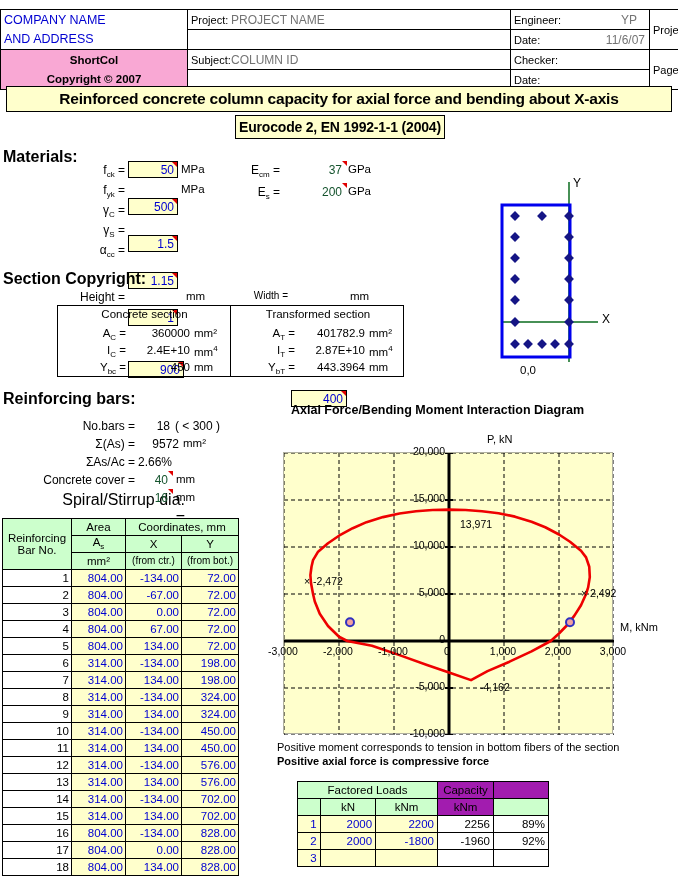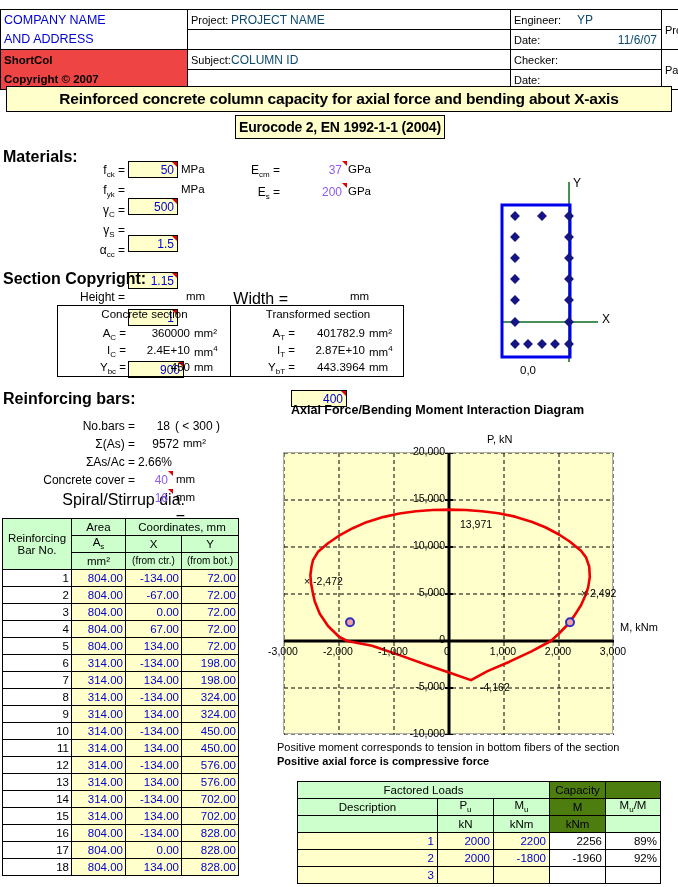--- a/index.html
+++ b/index.html
@@ -11,23 +11,23 @@
     color:#000;
     position:relative;
     overflow:hidden;
   }
   .abs{position:absolute;}
   
   #titleblock{position:absolute;left:0;top:9px;width:676px;height:78px;}
   #titleblock table{border-collapse:collapse;width:676px;table-layout:fixed;}
   #titleblock td{border:1px solid #000;padding:0 3px;vertical-align:middle;height:19px;font-size:11.5px;}
   .tb-company{color:#0000d0;font-size:12.5px;}
-  .tb-short{background:#ef4444;text-align:left;font-weight:bold;font-size:11.5px;}
+  .tb-short{background:#f9a8d4;text-align:center;font-weight:bold;font-size:11.5px;}
   .tb-lbl{font-size:11px;}
-  .tb-val{color:#0c4a6e;font-size:12px;}
+  .tb-val{color:#737373;font-size:12px;}
   .nb-r{border-right:none !important;}
   .nb-l{border-left:none !important;}
   .nb-b{border-bottom:none !important;}
   .nb-t{border-top:none !important;}
 
   
   #banner1{position:absolute;left:6px;top:86px;width:664px;height:24px;
      background:#ffffcc;border:1px solid #000;display:flex;align-items:center;justify-content:center;}
   #banner1 span{font-weight:bold;font-size:15.5px;letter-spacing:-0.2px;}
   #banner2{position:absolute;left:235px;top:115px;width:208px;height:22px;
@@ -40,21 +40,21 @@
   .inbox{
     background:#ffffcc;border:1px solid #000;
     color:#0000d0;text-align:right;
     box-sizing:border-box;padding:0 3px;
     font-size:12px;position:relative;
   }
   .inbox::after{
     content:"";position:absolute;right:0;top:0;
     border-top:5px solid #e00000;border-left:5px solid transparent;
   }
-  .noteval{color:#8b5cf6;position:relative;display:inline-block;}
+  .noteval{color:#14532d;position:relative;display:inline-block;}
   .noteval::after{
     content:"";position:absolute;right:-5px;top:-2px;
     border-top:5px solid #e00000;border-left:5px solid transparent;
   }
   .lbl-r{text-align:right;}
   .u{font-size:11.5px;}
   sub{font-size:8px;}
   sup{font-size:8px;}
 
   
@@ -83,21 +83,21 @@
   .axlabel{position:absolute;font-size:11px;color:#000;white-space:nowrap;}
   .ptlabel{position:absolute;font-size:10.5px;color:#000;white-space:nowrap;}
 
   
   .note{position:absolute;font-size:11px;}
 
   
   #loadtable{position:absolute;left:297px;top:781px;border-collapse:collapse;table-layout:fixed;}
   #loadtable th,#loadtable td{border:1px solid #000;font-size:11.5px;font-weight:normal;padding:0 3px;height:17px;box-sizing:border-box;}
   #loadtable th{background:#ccffcc;text-align:center;}
-  #loadtable th.white{background:#4d7c0f;}
+  #loadtable th.white{background:#a21caf;}
   #loadtable td.idx{text-align:right;background:#ffffcc;color:#0000d0;}
   #loadtable td.inp{text-align:right;background:#ffffcc;color:#0000d0;}
   #loadtable td.out{text-align:right;background:#ffffff;color:#000;}
   .lc1{width:140px;}.lc2{width:56px;}.lc3{width:56px;}.lc4{width:56px;}.lc5{width:55px;}
 </style>
 </head>
 <body>
 
 <div id="titleblock">
 <table>
@@ -108,21 +108,21 @@
     </td>
     <td style="width:34px;" class="nb-r">
       <span class="tb-lbl">Project:</span>
     </td>
     <td style="width:276px;" class="nb-l">
       <span class="tb-val">PROJECT NAME</span>
     </td>
     <td style="width:57px;" class="nb-r">
       <span class="tb-lbl">Engineer:</span>
     </td>
-    <td style="width:60px;padding-right:24px;" class="nb-l">
+    <td style="width:60px;text-align:right;padding-right:12px;" class="nb-l">
       <span class="tb-val">YP</span>
     </td>
     <td style="width:62px;" rowspan="2">
       <span class="tb-lbl">Project #</span>
     </td>
   </tr>
   <tr>
     <td class="nb-t">
       <span class="tb-company">AND ADDRESS</span>
     </td>
@@ -219,21 +219,21 @@
   <span class="noteval">200</span>
 </div>
 <div class="abs u" style="left:348px;top:185px;">GPa</div>
 
 <div class="abs sect-hdr" style="left:3px;top:270px;">Section Copyright:</div>
 
 <div class="abs lbl-r" style="left:60px;top:290px;width:65px;font-size:12px;">Height =</div>
 <div class="abs inbox" style="left:128px;top:276px;width:56px;height:17px;line-height:17px;">900</div>
 <div class="abs u" style="left:186px;top:290px;">mm</div>
 
-<div class="abs lbl-r" style="left:228px;top:290px;width:60px;font-size:16px;">Width =</div>
+<div class="abs lbl-r" style="left:228px;top:290px;width:60px;font-size:10px;">Width =</div>
 <div class="abs inbox" style="left:291px;top:288px;width:56px;height:17px;line-height:17px;">400</div>
 <div class="abs u" style="left:350px;top:290px;">mm</div>
 
 <div id="secbox">
   <div class="half left">
     <div class="abs scell" style="left:0;top:2px;width:173px;text-align:center;">Concrete section</div>
     <div class="abs scell" style="left:6px;top:21px;width:62px;text-align:right;">
       <span>A</span><sub>C</sub> =
     </div>
     <div class="abs scell" style="left:70px;top:21px;width:62px;text-align:right;">360000</div>
@@ -552,27 +552,20 @@
 <div class="note" style="left:277px;top:755px;font-weight:bold;">Positive axial force is compressive force</div>
 
 <table id="loadtable">
   <thead>
     <tr>
       <th class="lc1" colspan="3">Factored Loads</th>
       <th class="lc4 white">Capacity</th>
       <th class="lc5 white"></th>
     </tr>
     <tr>
-      <th class="lc1">Description</th>
-      <th class="lc2"><span>P</span><sub>u</sub></th>
-      <th class="lc3"><span>M</span><sub>u</sub></th>
-      <th class="lc4 white">M</th>
-      <th class="lc5"><span>M</span><sub>u</sub><span>/M</span></th>
-    </tr>
-    <tr>
       <th></th>
       <th>kN</th>
       <th>kNm</th>
       <th class="white">kNm</th>
       <th></th>
     </tr>
   </thead>
   <tbody id="loadtable-body">
       <tr>
         <td class="idx">1</td>

